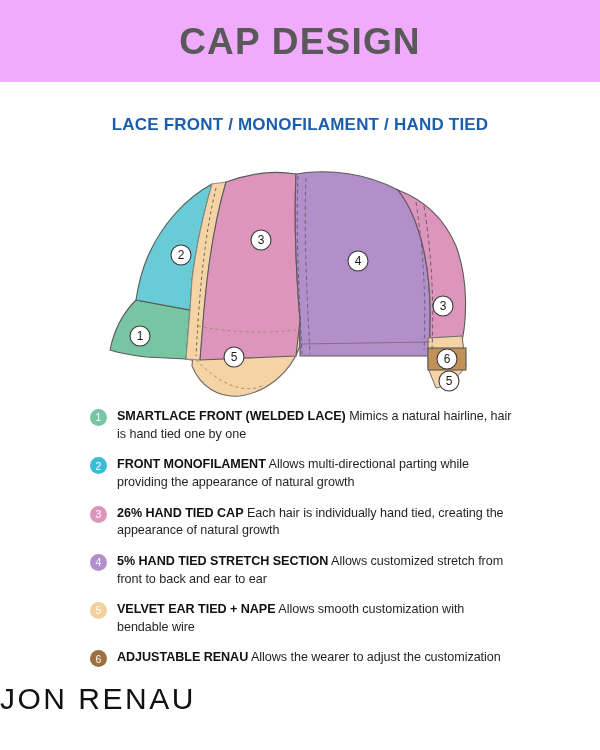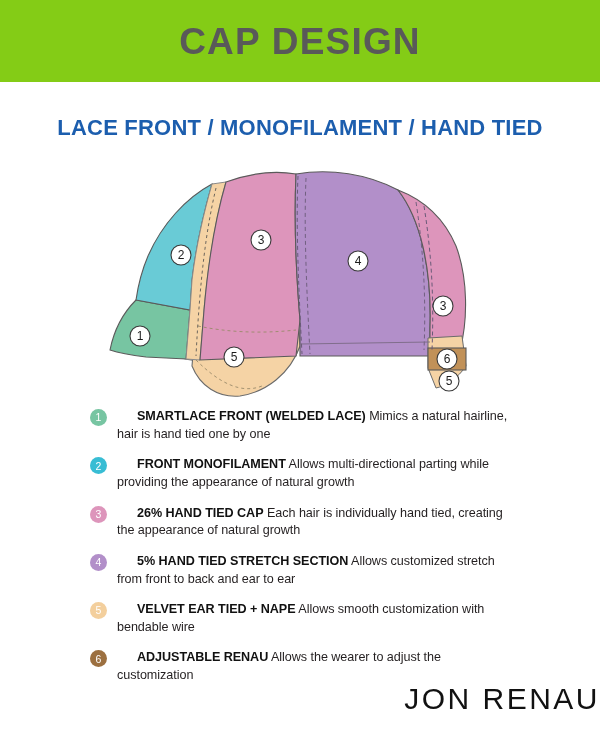--- a/index.html
+++ b/index.html
@@ -12,36 +12,36 @@
   #page {
     position: relative;
     width: 600px; height: 750px;
     background: #ffffff;
   }
 
   
   .header-band {
     position: absolute; left: 0; top: 0;
     width: 600px; height: 82px;
-    background: #84cc16;
+    background: #f0abfc;
     display: flex; align-items: center; justify-content: center;
   }
   .header-title {
     font-size: 37px;
     font-weight: bold;
     letter-spacing: 1.2px;
     color: #595959;
     line-height: 1;
   }
 
   
   .subtitle {
     position: absolute; left: 0; top: 115px;
     width: 600px; text-align: center;
-    font-size: 22px;
+    font-size: 17px;
     font-weight: bold;
     letter-spacing: 0.2px;
     color: #1c5eae;
     white-space: nowrap;
   }
 
   
   .diagram-wrap {
     position: absolute; left: 100px; top: 160px;
     width: 400px; height: 240px;
@@ -83,27 +83,26 @@
   }
   .legend-text {
     font-size: 12.6px;
     line-height: 1.42;
     color: #231f20;
     letter-spacing: -0.05px;
   }
   .legend-text b {
     font-weight: bold;
     color: #111111;
-    margin-left: 20px;
   }
 
   
   .footer-brand {
     position: absolute; left: 0; top: 682px;
-    width: 600px; text-align: right;
+    width: 600px; text-align: left;
     font-size: 30px;
     letter-spacing: 2.5px;
     color: #111111;
     font-weight: normal;
   }
 </style>
 </head>
 <body>
 
 <div id="page">

